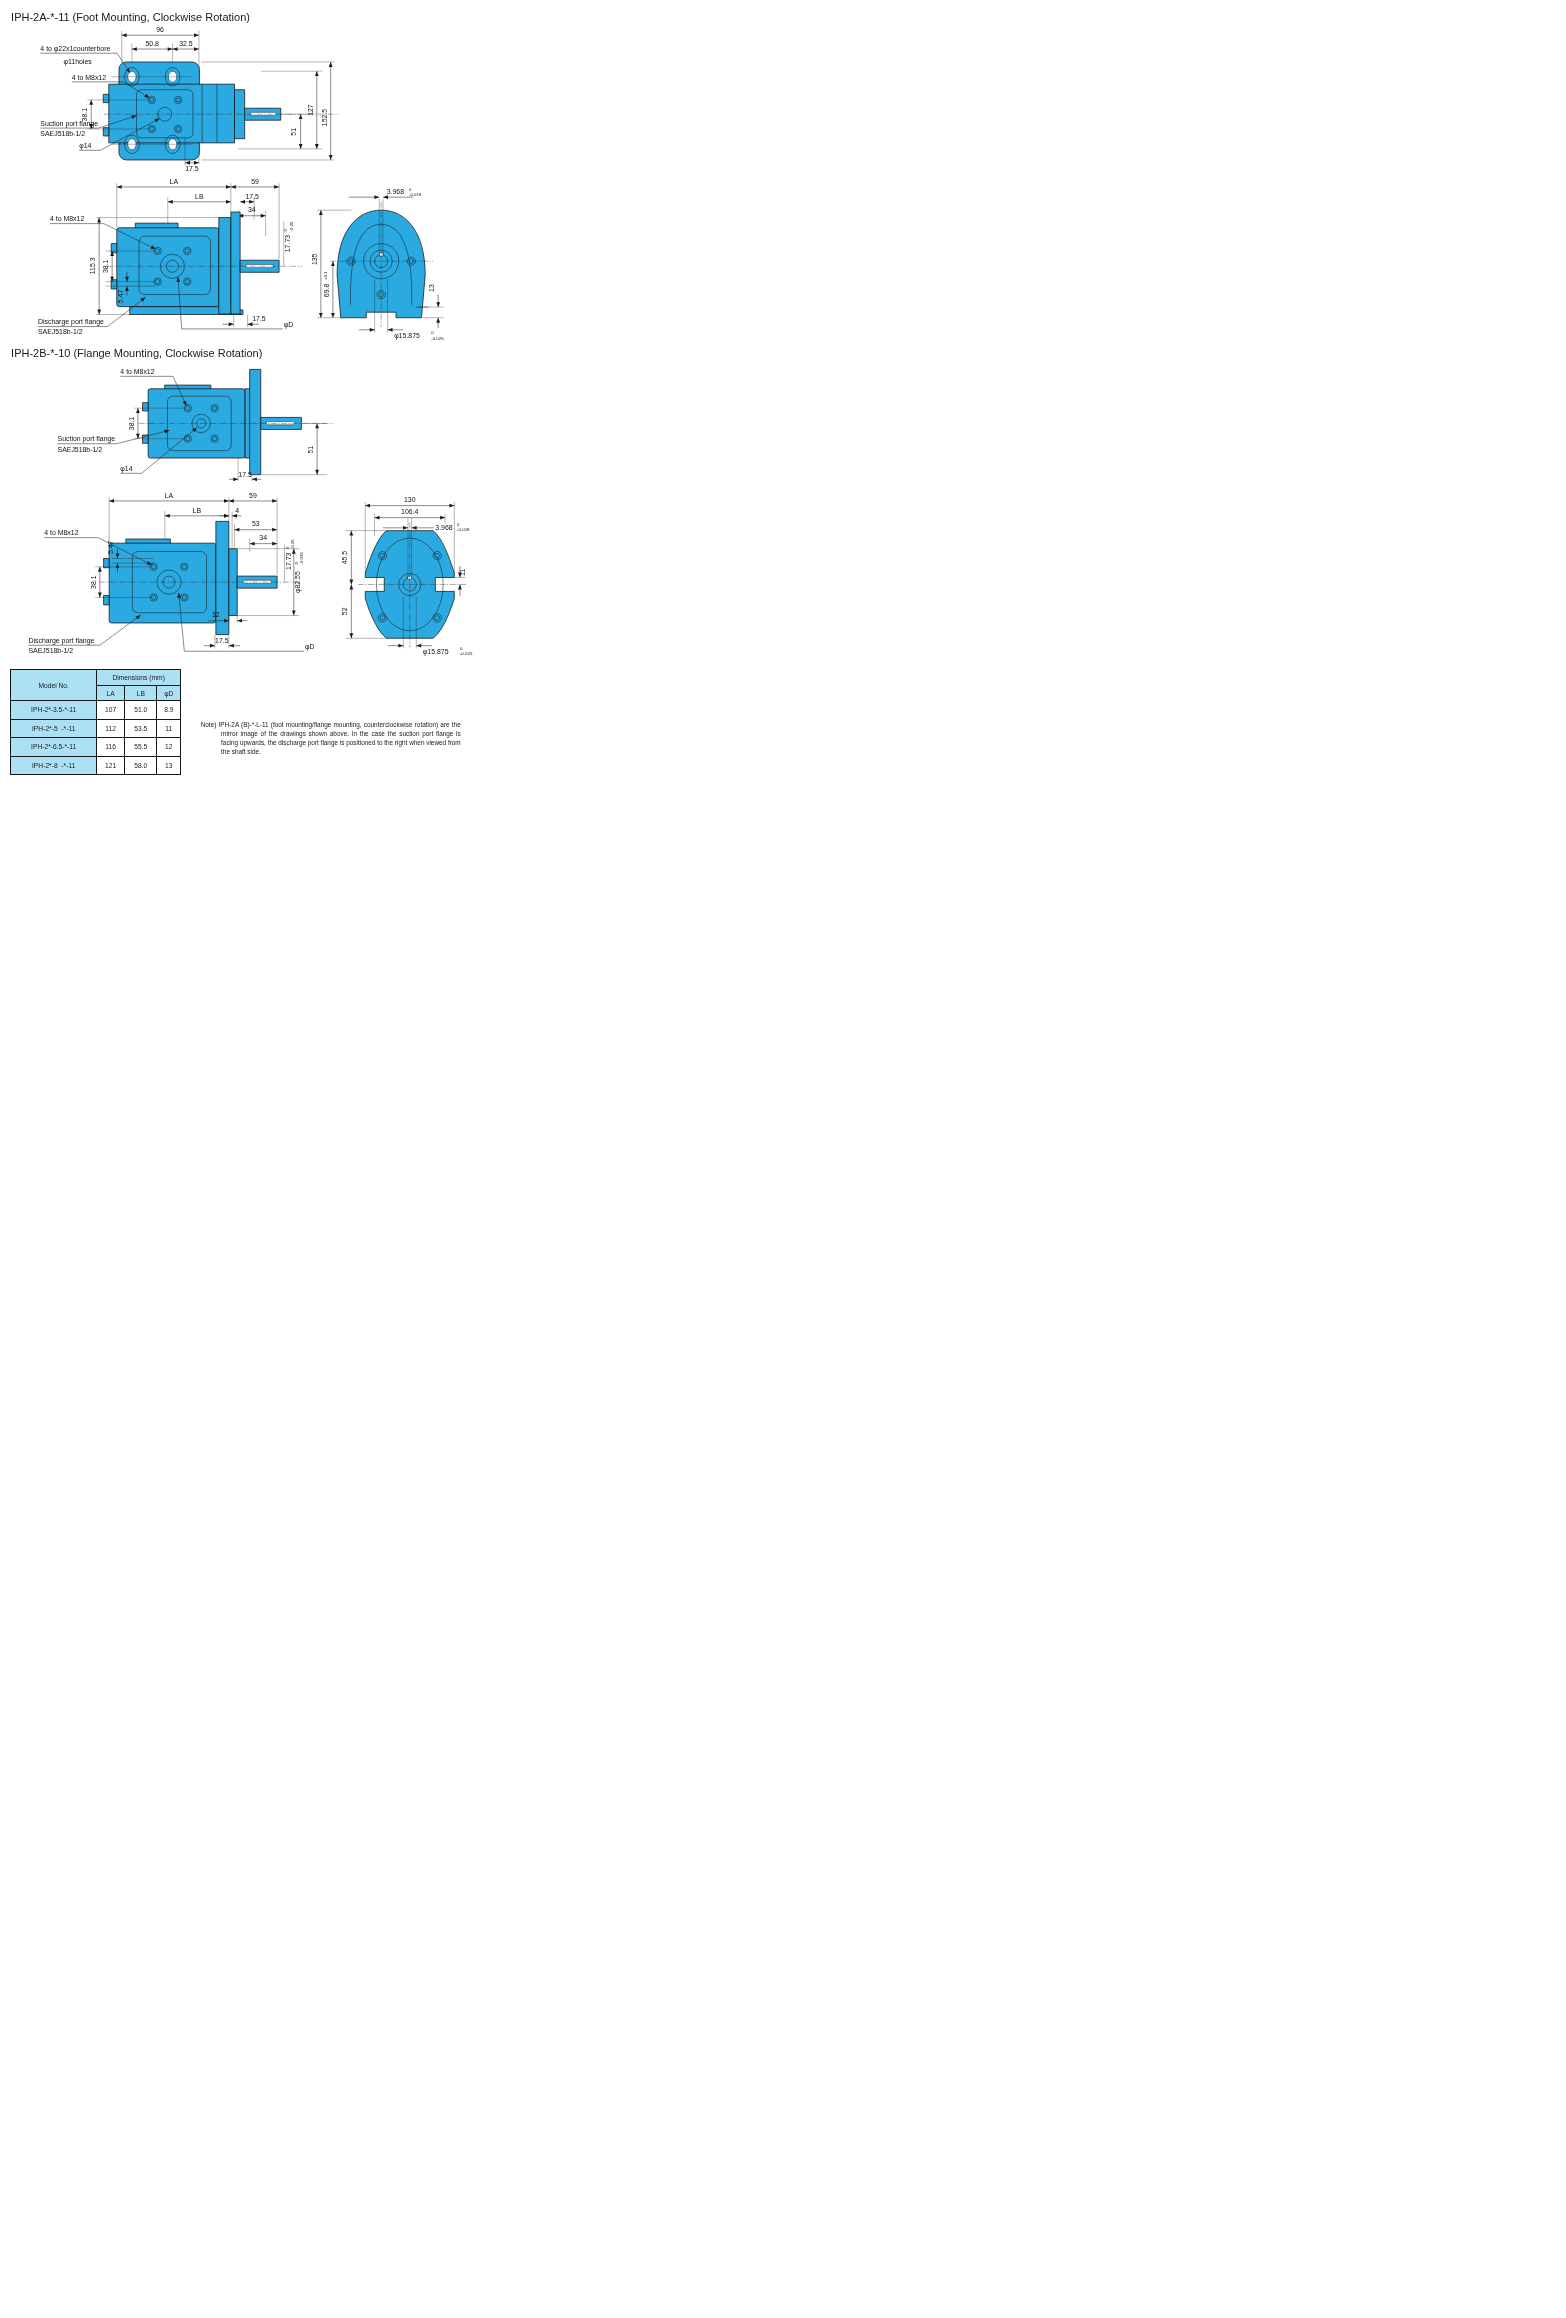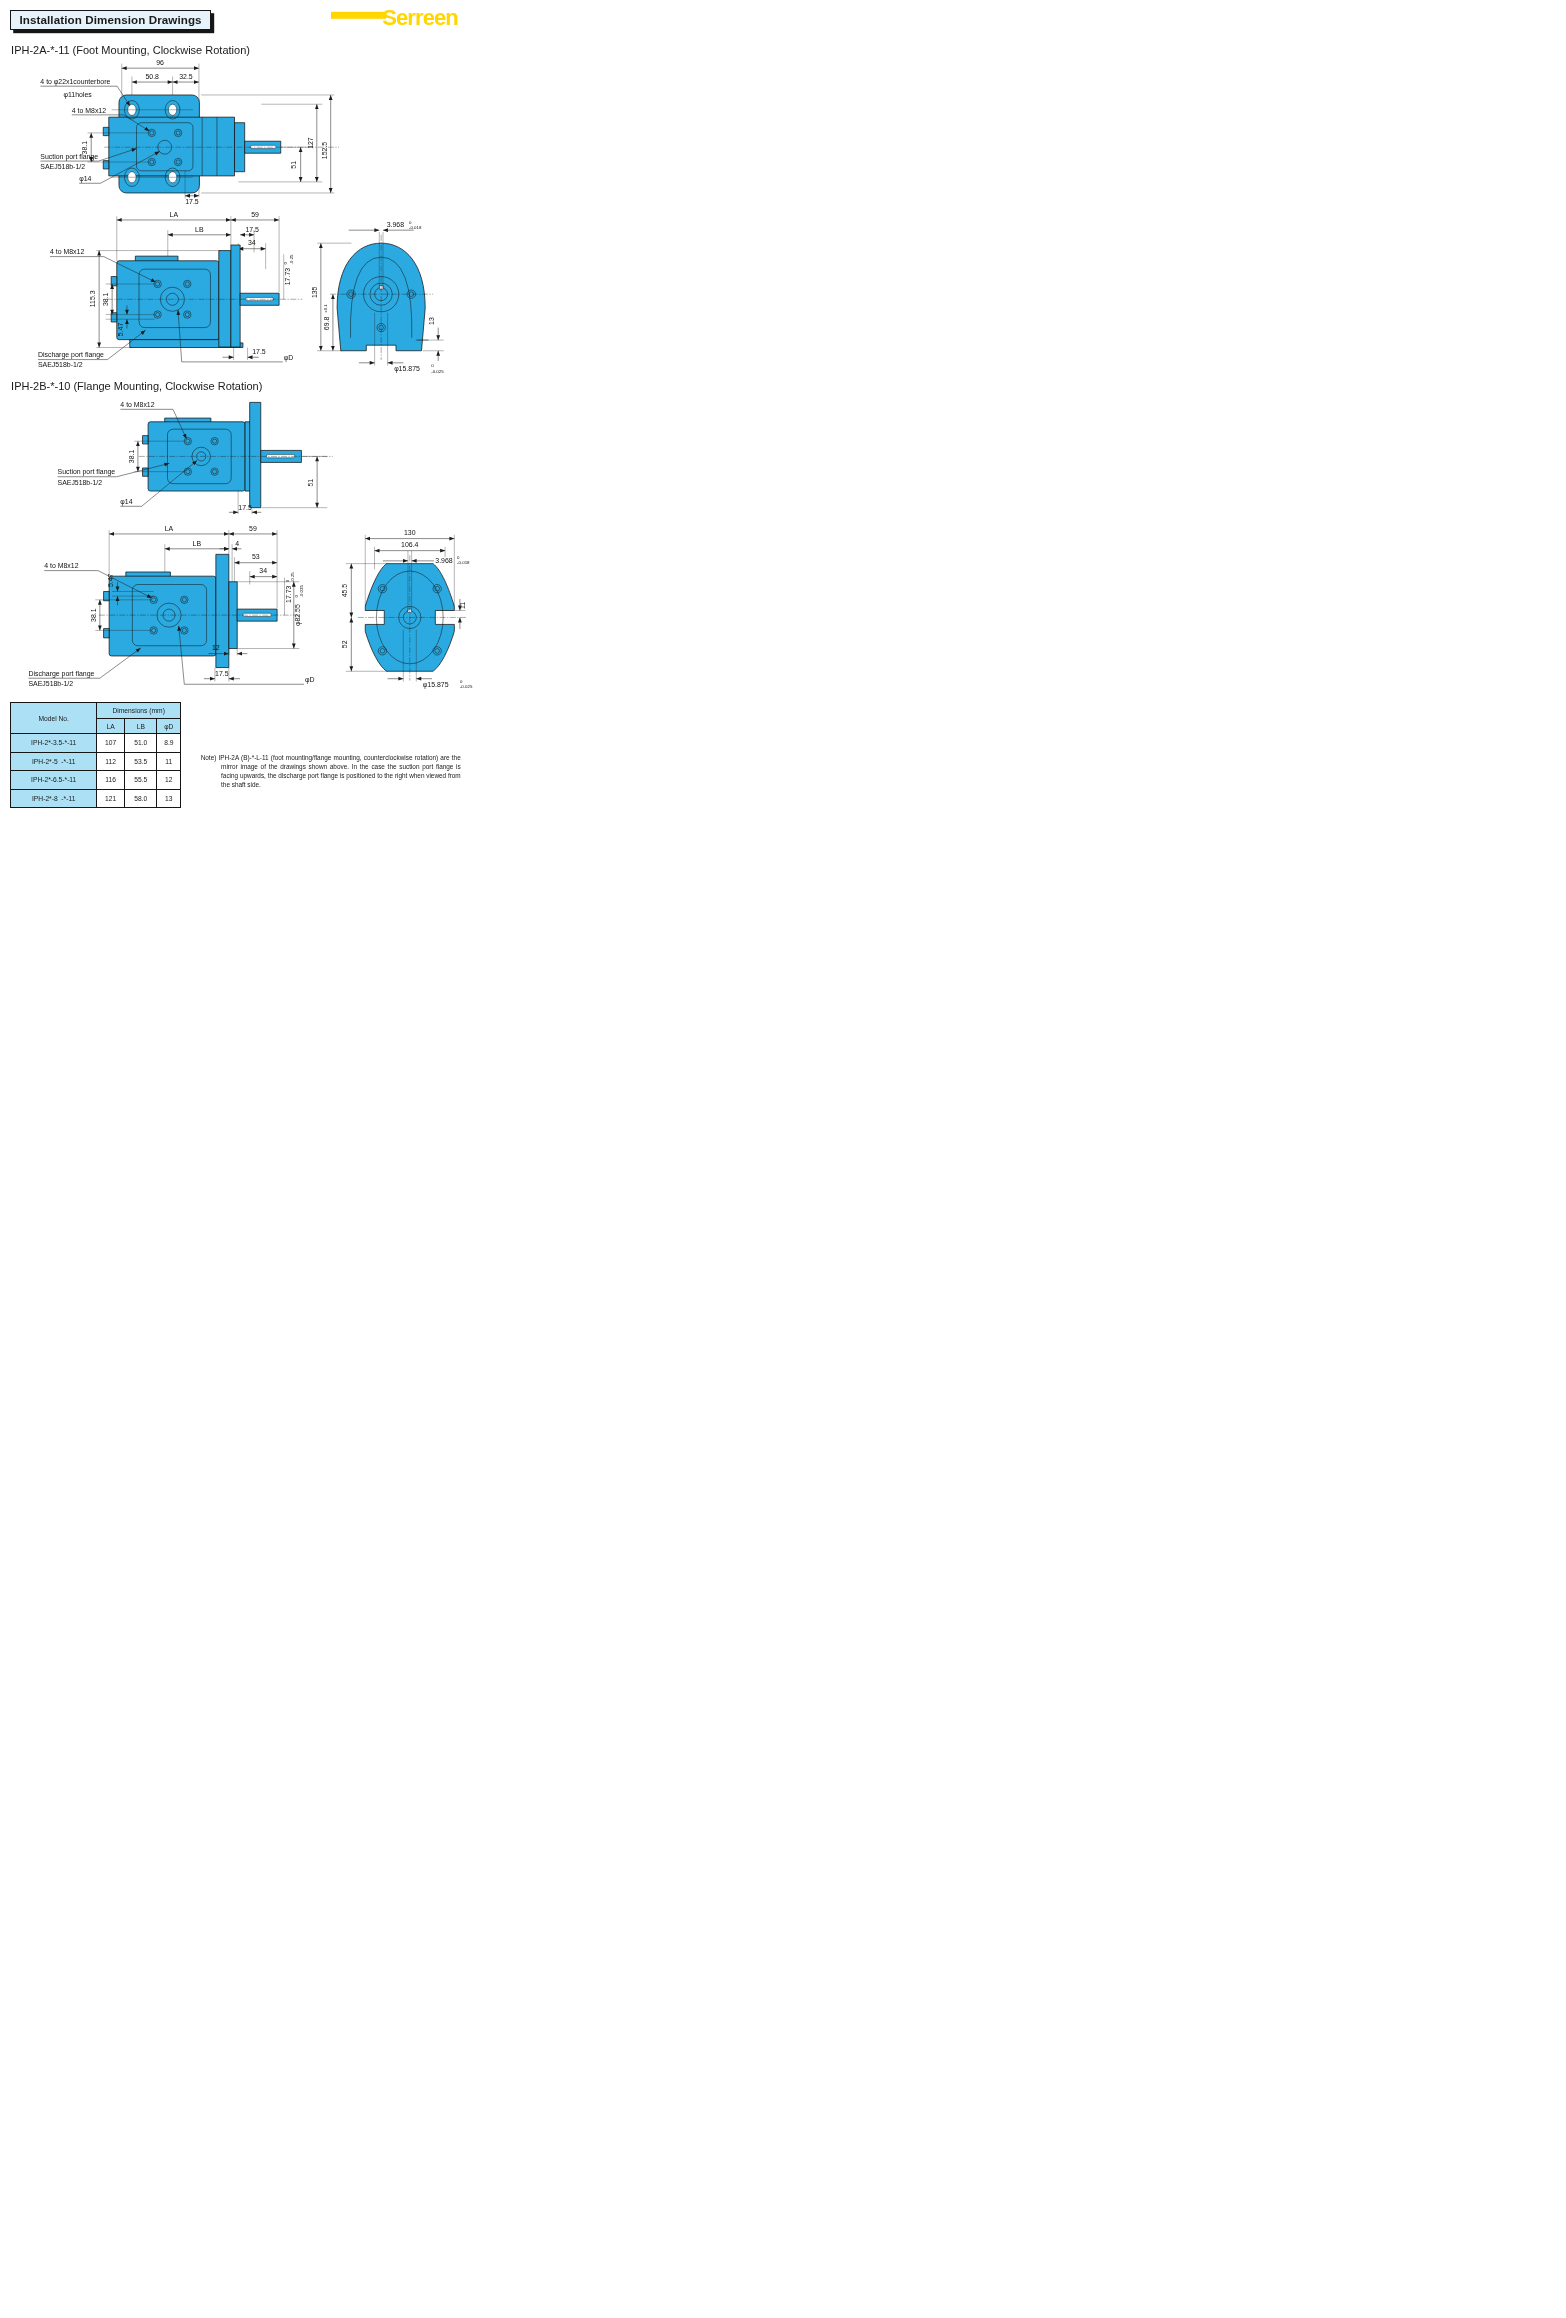--- a/index.html
+++ b/index.html
@@ -60,27 +60,20 @@
       <path d="M0.5,0.6 L9.3,4 L0.5,7.4 Z" fill="#1c1c1c"></path>
     </marker>
     <marker id="as" viewBox="0 0 10 8" refX="9.3" refY="4" markerWidth="11" markerHeight="9" orient="auto-start-reverse">
       <path d="M0.5,0.6 L9.3,4 L0.5,7.4 Z" fill="#1c1c1c"></path>
     </marker>
   </defs>
 </svg>
 
 <div class="page">
 
-  <div class="hdr">
-    <div class="title-box">Installation Dimension Drawings</div>
-    <div class="logo">
-      <div class="logo-bar"></div>
-      <div class="logo-text">Serreen</div>
-    </div>
-  </div>
 
   <div class="sec-heading">IPH-2A-*-11 (Foot Mounting, Clockwise Rotation)</div>
 
   <svg id="dA1" class="drawing" width="306" height="147" viewBox="0 0 660 318">
 
     <line class="xl" x1="178" y1="12" x2="178" y2="82"></line>
     <line class="xl" x1="345" y1="12" x2="345" y2="300"></line>
     <line class="xl" x1="200" y1="40" x2="200" y2="92"></line>
     <line class="xl" x1="288" y1="40" x2="288" y2="92"></line>
 

